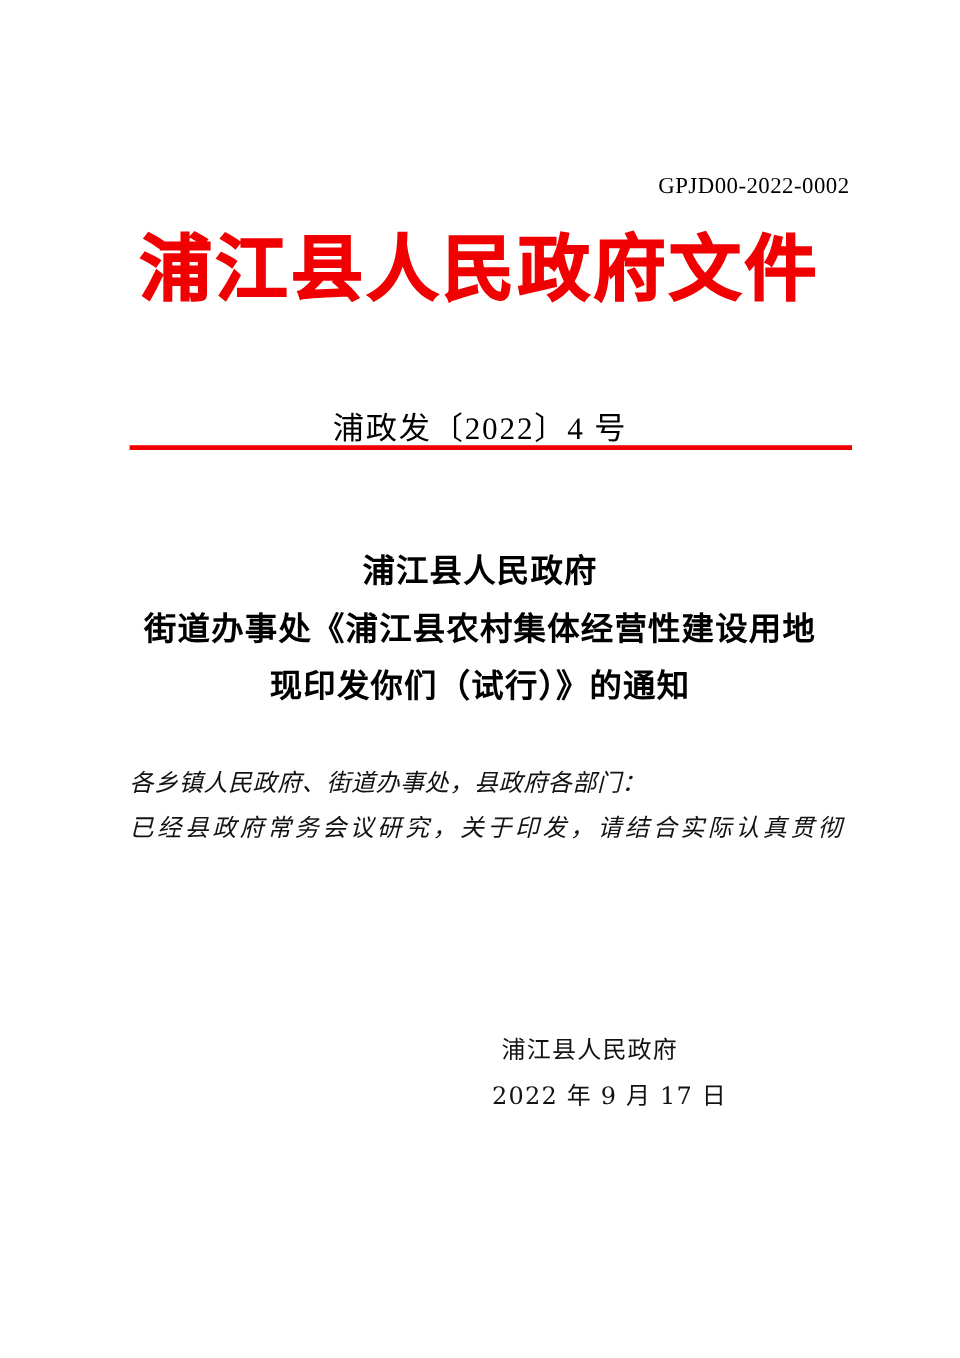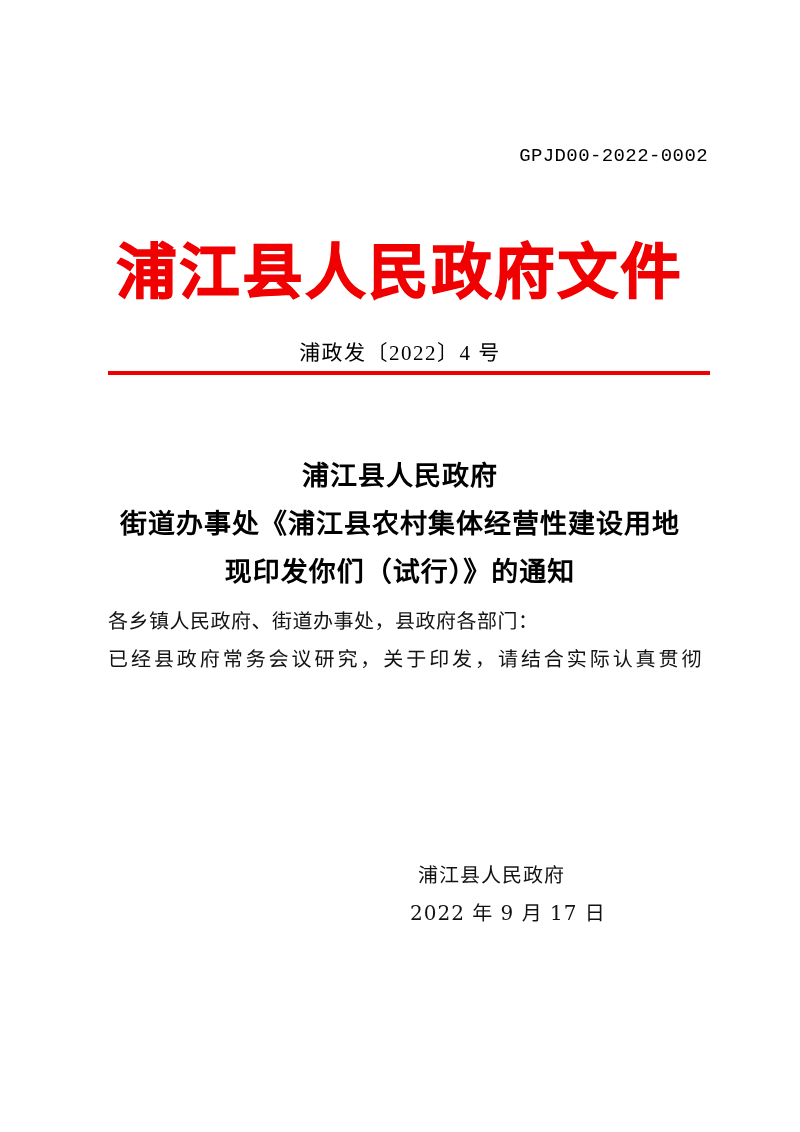--- a/index.html
+++ b/index.html
@@ -19,54 +19,53 @@
     font-family: "Liberation Serif", "DejaVu Serif", serif;
     color: #000000;
     -webkit-font-smoothing: antialiased;
   }
 
   
   .doc-code {
     position: absolute;
     top: 145px;
     right: 92px;
-    font-family: Liberation Mono, monospace;
+    font-family: Liberation Serif, serif;
     font-size: 19px;
     letter-spacing: 0.4px;
     color: #000000;
     white-space: nowrap;
   }
 
   
   .masthead {
     position: absolute;
     top: 186px;
     left: 0;
     width: 800px;
     text-align: center;
     color: #f00000;
     font-family: "Liberation Serif", "DejaVu Serif", serif;
     font-weight: bold;
     font-size: 60px;
     line-height: 78px;
     letter-spacing: 3px;
     white-space: nowrap;
-    margin-top: 48px;
     -webkit-text-stroke: 1.4px #f00000;
   }
 
   
   .doc-number {
     position: absolute;
     top: 336px;
     left: 0;
     width: 800px;
     text-align: center;
     font-family: "Liberation Serif", "DejaVu Serif", serif;
-    font-size: 21px;
+    font-size: 26px;
     letter-spacing: 1.5px;
     white-space: nowrap;
   }
 
   
   .red-rule {
     position: absolute;
     top: 371px;
     left: 108px;
     width: 602px;
@@ -88,23 +87,24 @@
     font-size: 27px;
     line-height: 48px;
     letter-spacing: 1px;
     color: #000000;
     white-space: nowrap;
   }
 
   
   .body-block {
     position: absolute;
-    top: 602px;
+    top: 633px;
     left: 108px;
     width: 594px;
+    font-style: italic;
   }
   .body-line {
     font-family: "DejaVu Serif", "Liberation Serif", serif;
     font-size: 20px;
     line-height: 38px;
     letter-spacing: 0.5px;
     color: #121212;
     white-space: nowrap;
   }
   .body-line.indent {

